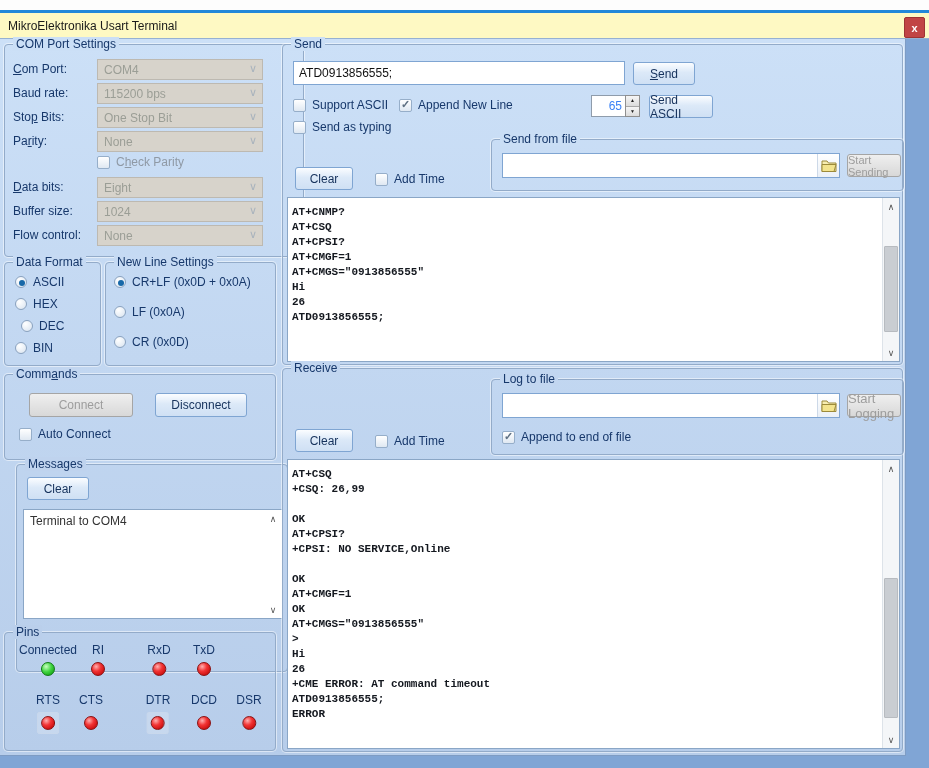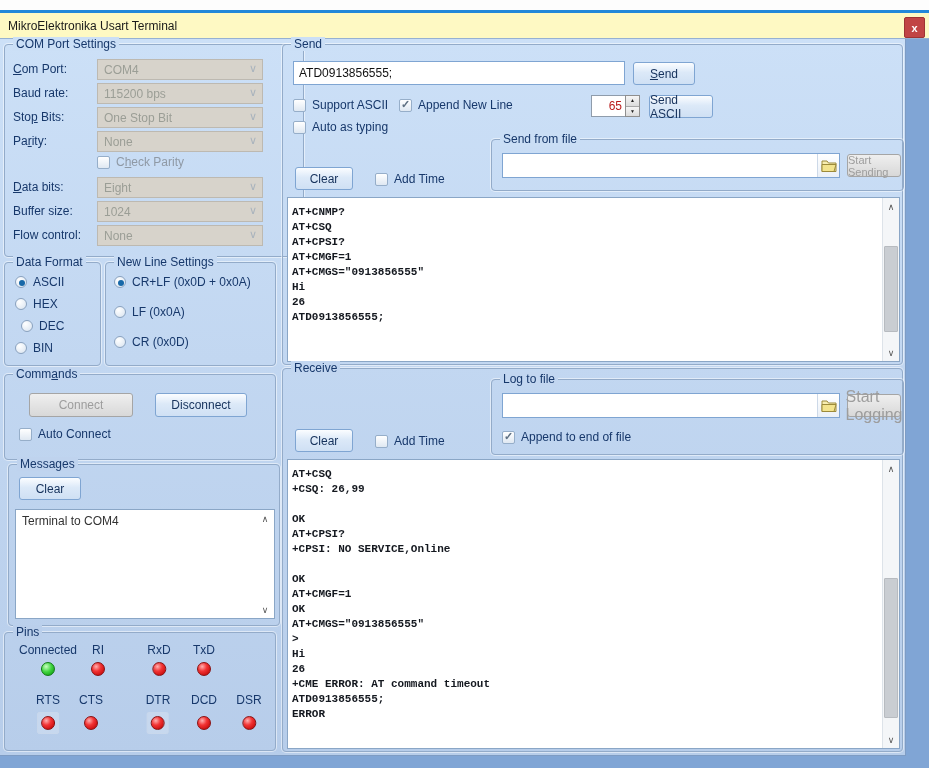--- a/index.html
+++ b/index.html
@@ -42,21 +42,21 @@
   .cb.checked::after { content:"✓"; position:absolute; left:1px; top:-2px; font-size:11px; font-weight:bold; color:#5f7183; }
   .radio { position:absolute; display:flex; align-items:center; gap:6px; color:#17386b; white-space:nowrap; cursor:default; }
   .rb { width:12px; height:12px; border-radius:50%; background:radial-gradient(circle at 35% 30%, #ffffff 0%, #e3ebf4 70%, #cdd9e6 100%); border:1px solid #8aa2bf; position:relative; flex:0 0 auto; }
   .rb.sel::after { content:""; position:absolute; left:3px; top:3px; width:6px; height:6px; border-radius:50%; background:#1768a8; }
 
   
   .tin { position:absolute; border:1px solid #7fa5d2; background:#fff; color:#111; font-family:"Liberation Sans",sans-serif; font-size:12px; padding:0 5px; }
 
   
   .spin { position:absolute; display:flex; height:22px; }
-  .spin-num { background:#fff; border:1px solid #8f9cab; border-right:0; display:flex; align-items:center; justify-content:flex-end; padding:0 3px; color:#b91c1c; }
+  .spin-num { background:#fff; border:1px solid #8f9cab; border-right:0; display:flex; align-items:center; justify-content:flex-end; padding:0 3px; color:#3b82f6; }
   .spin-btns { width:15px; display:flex; flex-direction:column; border:1px solid #8f8f8f; }
   .spin-btns div { flex:1; font-size:5px; line-height:5px; color:#222; background:linear-gradient(#f6f6f6,#dcdcdc); display:flex; align-items:center; justify-content:center; cursor:pointer; }
   .spin-btns div + div { border-top:1px solid #a8a8a8; }
 
   
   .file-box { position:absolute; display:flex; background:#fff; border:1px solid #7fa5d2; height:25px; }
   .file-box input { flex:1; border:0; outline:none; font-size:12px; padding:0 4px; background:transparent; }
   .folder-btn { width:22px; border-left:1px solid #cdd9e8; background:linear-gradient(#ffffff,#eaf0f7); display:flex; align-items:center; justify-content:center; cursor:pointer; }
 
   
@@ -174,21 +174,21 @@
     <div class="grp" style="left:4px;top:335px;width:272px;height:86px;--bg:#c2d6f0">
       <span class="legend">Comm<u>a</u>nds</span>
       <div class="btn disabled" style="left:24px;top:18px;width:104px;height:24px">Connect</div>
       <div class="btn" style="left:150px;top:18px;width:92px;height:24px">Disconnect</div>
       <label class="check" style="left:14px;top:52px">
         <span class="cb"></span>
           <span>Auto Connect</span>
       </label>
     </div>
 
-    <div class="grp" style="left:8px;top:425px;width:272px;height:162px;--bg:#bfd3ee">
+    <div class="grp" style="left:16px;top:425px;width:272px;height:208px;--bg:#bfd3ee">
       <span class="legend">Messages</span>
       <div class="btn" style="left:10px;top:12px;width:62px;height:23px">Clear</div>
       <div class="msg-area" style="left:6px;top:44px;width:260px;height:110px">
         <div class="msg-text">Terminal to COM4</div>
         <div class="vscroll ghost">
           <div class="sb-btn sb-up">∧</div>
           <div class="sb-btn sb-dn">∨</div>
         </div>
       </div>
     </div>
@@ -253,21 +253,21 @@
       <div class="spin" style="left:308px;top:50px">
         <div class="spin-num" style="width:34px">65</div>
         <div class="spin-btns">
             <div>▲</div>
             <div>▼</div>
           </div>
       </div>
       <div class="btn" style="left:366px;top:50px;width:64px;height:23px">Send ASCII</div>
       <label class="check" style="left:10px;top:75px">
         <span class="cb"></span>
-          <span>Auto as typing</span>
+          <span>Send as typing</span>
       </label>
 
 
       <div class="grp" style="left:208px;top:94px;width:413px;height:52px;--bg:#cadef5">
         <span class="legend">Send from file</span>
         <div class="file-box" style="left:10px;top:13px;width:338px">
           <input value="" style="">
           <div class="folder-btn">
             <svg width="16" height="13" viewBox="0 0 16 13">
               <path d="M1 2 h5 l1.5 2 H15 v8.5 H1 z" fill="#f7edb2" stroke="#9c8a3a" stroke-width="1"></path>
@@ -308,21 +308,21 @@
         <span class="legend">Log to file</span>
         <div class="file-box" style="left:10px;top:13px;width:338px">
           <input value="" style="">
           <div class="folder-btn">
             <svg width="16" height="13" viewBox="0 0 16 13">
               <path d="M1 2 h5 l1.5 2 H15 v8.5 H1 z" fill="#f7edb2" stroke="#9c8a3a" stroke-width="1"></path>
               <path d="M1 5.5 H15 L13 12.5 H1 z" fill="#f3e48e" stroke="#9c8a3a" stroke-width="1"></path>
             </svg>
           </div>
         </div>
-        <div class="btn disabled" style="left:355px;top:14px;width:54px;height:23px;font-size:16px">Start Logging</div>
+        <div class="btn disabled" style="left:355px;top:14px;width:54px;height:23px;font-size:13px">Start Logging</div>
         <label class="check" style="left:10px;top:50px">
           <span class="cb checked"></span>
             <span>Append to end of file</span>
         </label>
       </div>
 
       <div class="btn" style="left:12px;top:60px;width:58px;height:23px">Clear</div>
       <label class="check" style="left:92px;top:65px">
         <span class="cb"></span>
           <span>Add Time</span>

